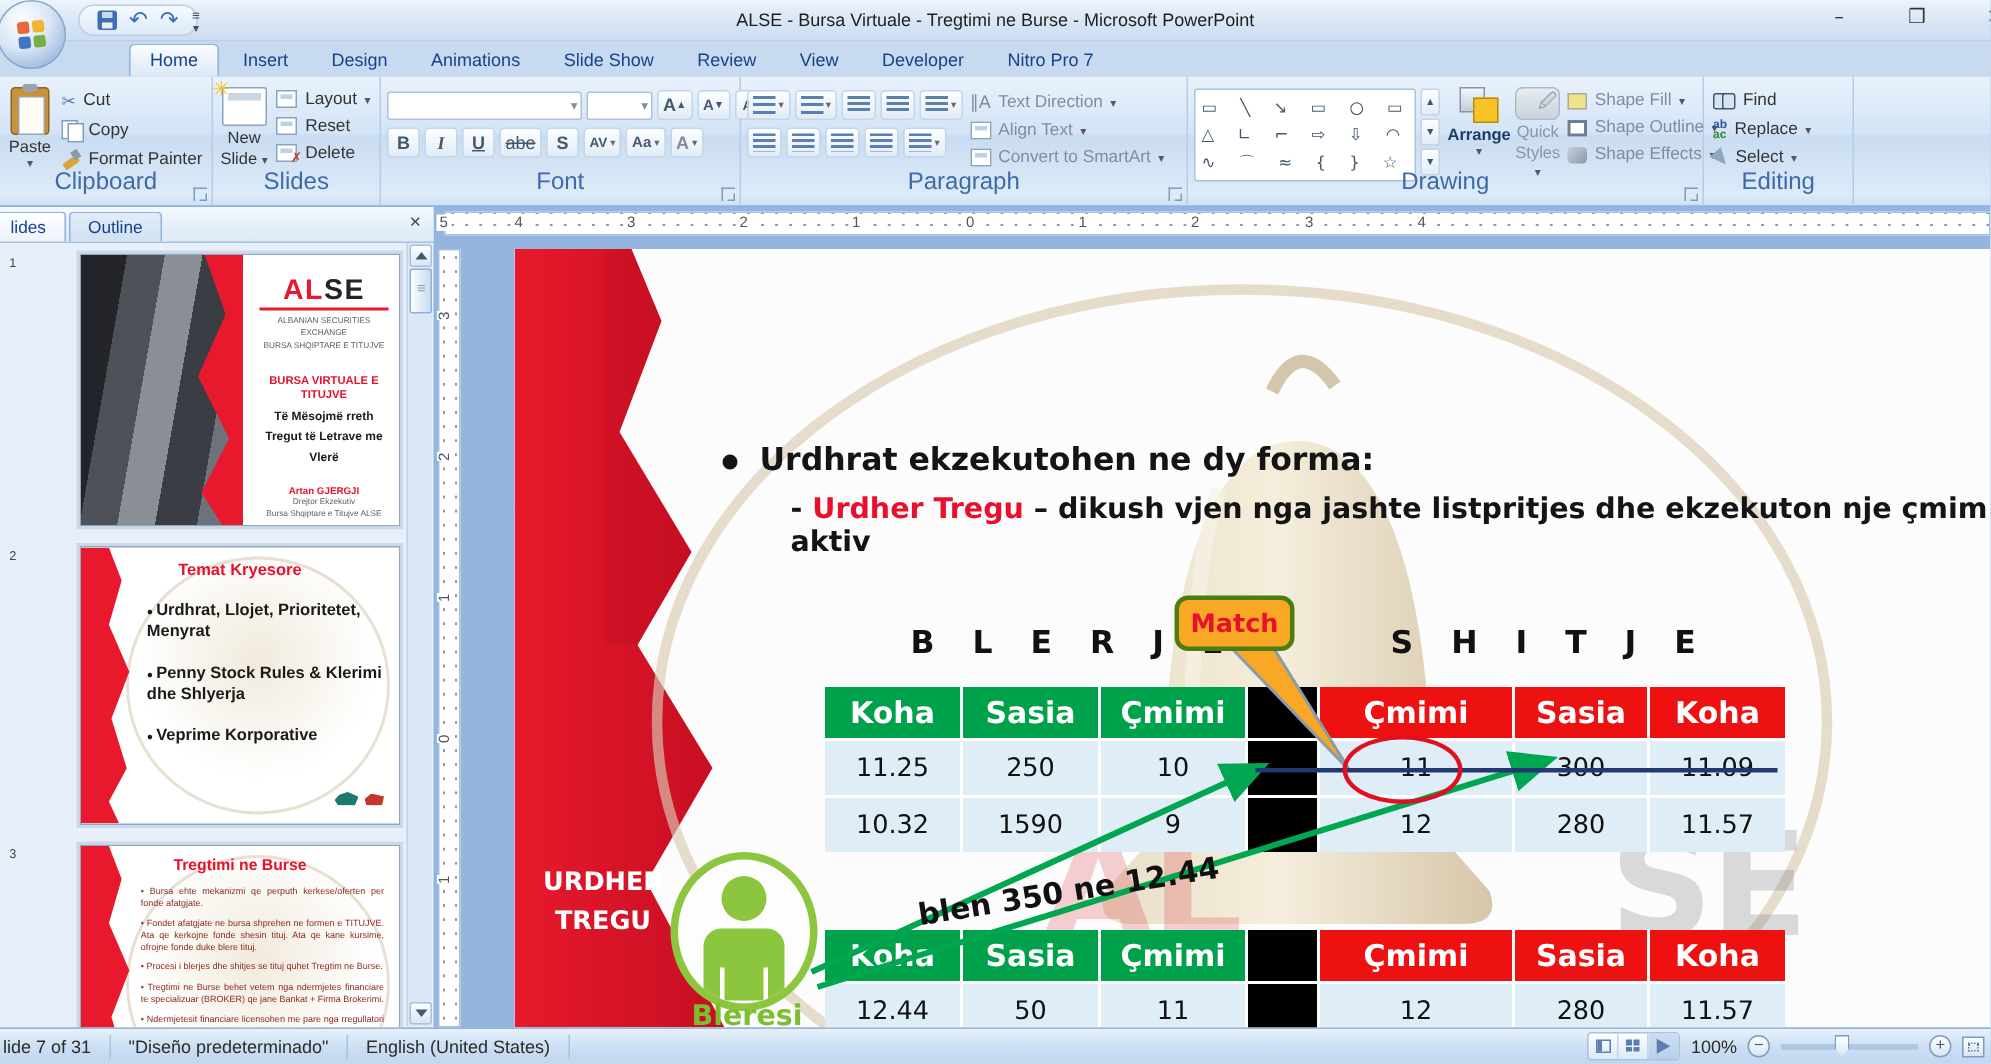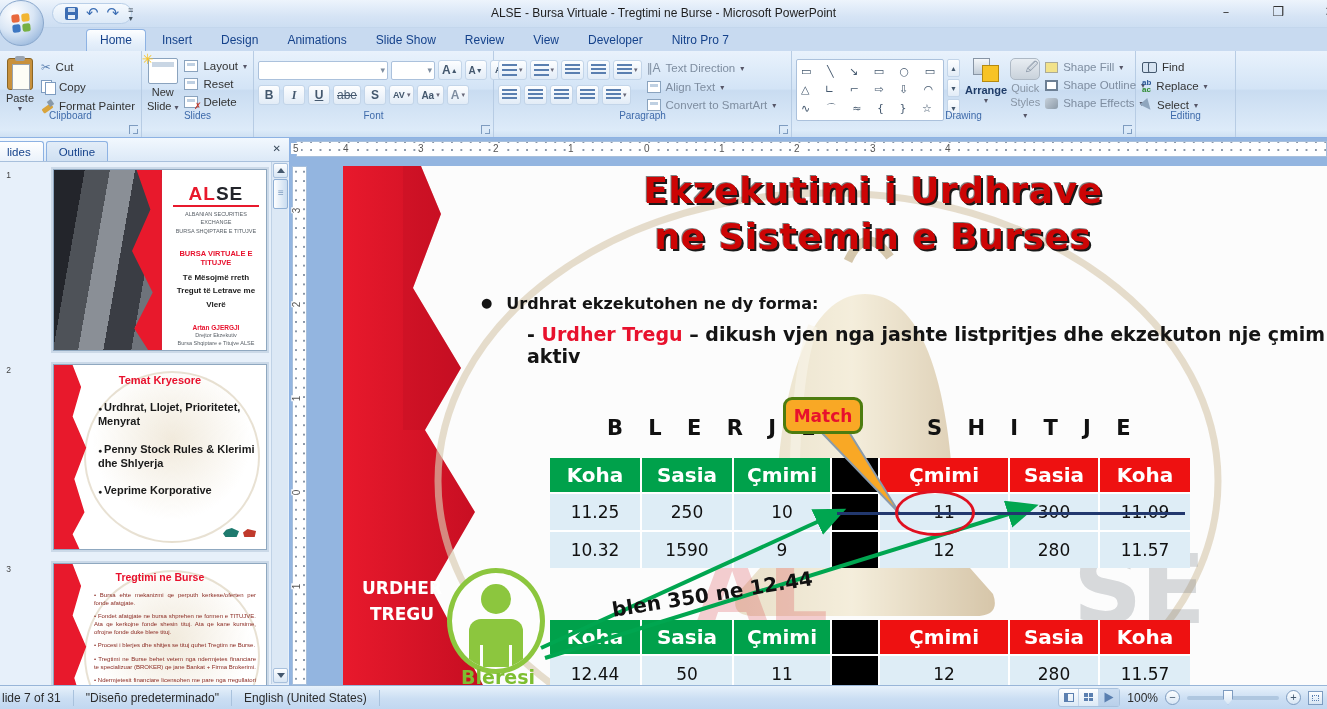--- a/index.html
+++ b/index.html
@@ -33,21 +33,21 @@
   .tabstrip { position:absolute; top:28px; left:0; width:100%; height:23px; background:#C8DAF0;
     display:flex; align-items:flex-end; padding-left:86px; gap:3px; z-index:20; }
   .tab { font-size:12px; color:#15428B; padding:3px 13px 4px; border-radius:4px 4px 0 0; }
   .tab.active { background:linear-gradient(#FDFEFF,#E6F0FB 60%,#DCE9F7); border:1px solid #8DB2E3; border-bottom:none;text-align:center; }
 
   
   .ribbon { position:absolute; top:51px; left:0; width:100%; height:87px;
     background:linear-gradient(#E9F2FC,#D3E4F6 44%,#C9DCF1 46%,#DDEBF9 92%,#CFE1F3);
     border-bottom:1px solid #8DB2E3; display:flex; z-index:20; }
   .rgroup { position:relative; border-right:1px solid #B7CCE4; padding:4px 4px 17px 4px; display:flex; gap:3px; }
-  .rgroup-label { position:absolute; bottom:16px; left:0; right:0; text-align:center; font-size:10px; color:#3E6AAA; }
+  .rgroup-label { position:absolute; bottom:6px; left:0; right:0; text-align:center; font-size:16px; color:#3E6AAA; }
   .dlg { position:absolute; right:3px; bottom:3px; width:9px; height:9px; border-left:1px solid #7E9CC0; border-top:1px solid #7E9CC0; }
   .dlg::after { content:""; position:absolute; right:0px; bottom:0px; width:4px; height:4px; border-right:1px solid #7E9CC0; border-bottom:1px solid #7E9CC0; }
   .bigbtn { width:52px; display:flex; flex-direction:column; align-items:center; justify-content:flex-start; gap:2px;
     font-size:11px; color:#333; text-align:center; padding-top:3px; border-radius:3px; }
   .bigbtn .dd-arrow { font-size:8px; color:#556; line-height:0.8; }
   .smallcol { display:flex; flex-direction:column; justify-content:flex-start; gap:4px; padding-top:4px; }
   .smallbtn { display:flex; align-items:center; gap:5px; font-size:11.5px; color:#333; white-space:nowrap; padding:1px 2px; }
   .smallbtn.gray { color:#7E8DA0; }
   .icon-paste { width:26px; height:32px; background:#C8913C; border:1px solid #8A6526; border-radius:3px; position:relative; }
   .icon-paste::before { content:""; position:absolute; left:4px; top:5px; width:16px; height:24px; background:#FDFDF6; border:1px solid #9AA4B0; }
@@ -169,21 +169,21 @@
     font-family:"DejaVu Sans","Liberation Sans",sans-serif; }
   .slide-redshape { position:absolute; left:0; top:0; z-index:1; }
   .bell-svg { position:absolute; left:0; top:0; z-index:1; }
   .wm { position:absolute; z-index:2; font-weight:bold; font-size:96px; letter-spacing:-2px; }
   .wm-al { left:352px; top:370px; color:rgba(214,40,52,0.22); }
   .wm-se { left:730px; top:368px; color:rgba(120,126,132,0.28); }
   .slide-title { position:absolute; left:140px; top:2px; width:780px; text-align:center; z-index:3;
     font-size:36px; font-weight:800; color:#CC0505; line-height:1.27; letter-spacing:0.5px;
     text-shadow:2px 2px 0 #1A1A1A, -1px -1px 0 rgba(26,26,26,0.55); }
   .bullet-block { position:absolute; left:138px; top:128px; z-index:3; color:#141414; }
-  .main-bullet { font-size:16px; font-weight:bold; }
+  .main-bullet { font-size:21px; font-weight:bold; }
   .main-bullet::before { content:"●"; font-size:13px; margin-right:14px; vertical-align:2px; }
   .subline { margin:10px 0 0 46px; font-size:19px; font-weight:bold; }
   .subline .red { color:#E8112D; }
   .bheader { position:absolute; z-index:3; font-size:21px; font-weight:bold; letter-spacing:9px; color:#111; }
   .bheader.blerje { left:264px; top:250px; }
   .bheader.shitje { left:584px; top:250px; }
   .ttable { position:absolute; left:207px; display:grid; z-index:3; gap:2px; background:#fff;
     grid-template-columns:90px 90px 96px 46px 128px 88px 90px; }
   .ttable.t1 { top:292px; } .ttable.t2 { top:454px; }
   .tc { display:flex; align-items:center; justify-content:center; }
@@ -604,24 +604,20 @@
     <g opacity="0.55">
       <path d="M505 95 q18 -38 42 -4" stroke="#B49A6A" stroke-width="9" fill="none"></path>
       <path d="M432 385 C432 205 470 128 522 128 C574 128 612 205 612 385 L650 428 Q658 450 632 450 L412 450 Q386 450 394 428 Z" fill="url(#gold)"></path>
       <path d="M470 160 C455 200 450 280 452 360" stroke="#F4ECD6" stroke-width="10" fill="none" opacity="0.7"></path>
     </g>
   </svg>
 
   <div class="wm wm-al">AL</div>
   <div class="wm wm-se">SE</div>
 
-  <div class="slide-title">
-    <div>Ekzekutimi i Urdhrave</div>
-    <div>ne Sistemin e Burses</div>
-  </div>
 
   <div class="bullet-block">
     <div class="main-bullet">Urdhrat ekzekutohen ne dy forma:</div>
     <div class="subline">
       <span>- </span><span class="red">Urdher Tregu</span><span> – dikush vjen nga jashte listpritjes dhe ekzekuton nje çmim aktiv</span>
     </div>
   </div>
 
   <div class="bheader blerje">B L E R J E</div>
   <div class="bheader shitje">S H I T J E</div>

